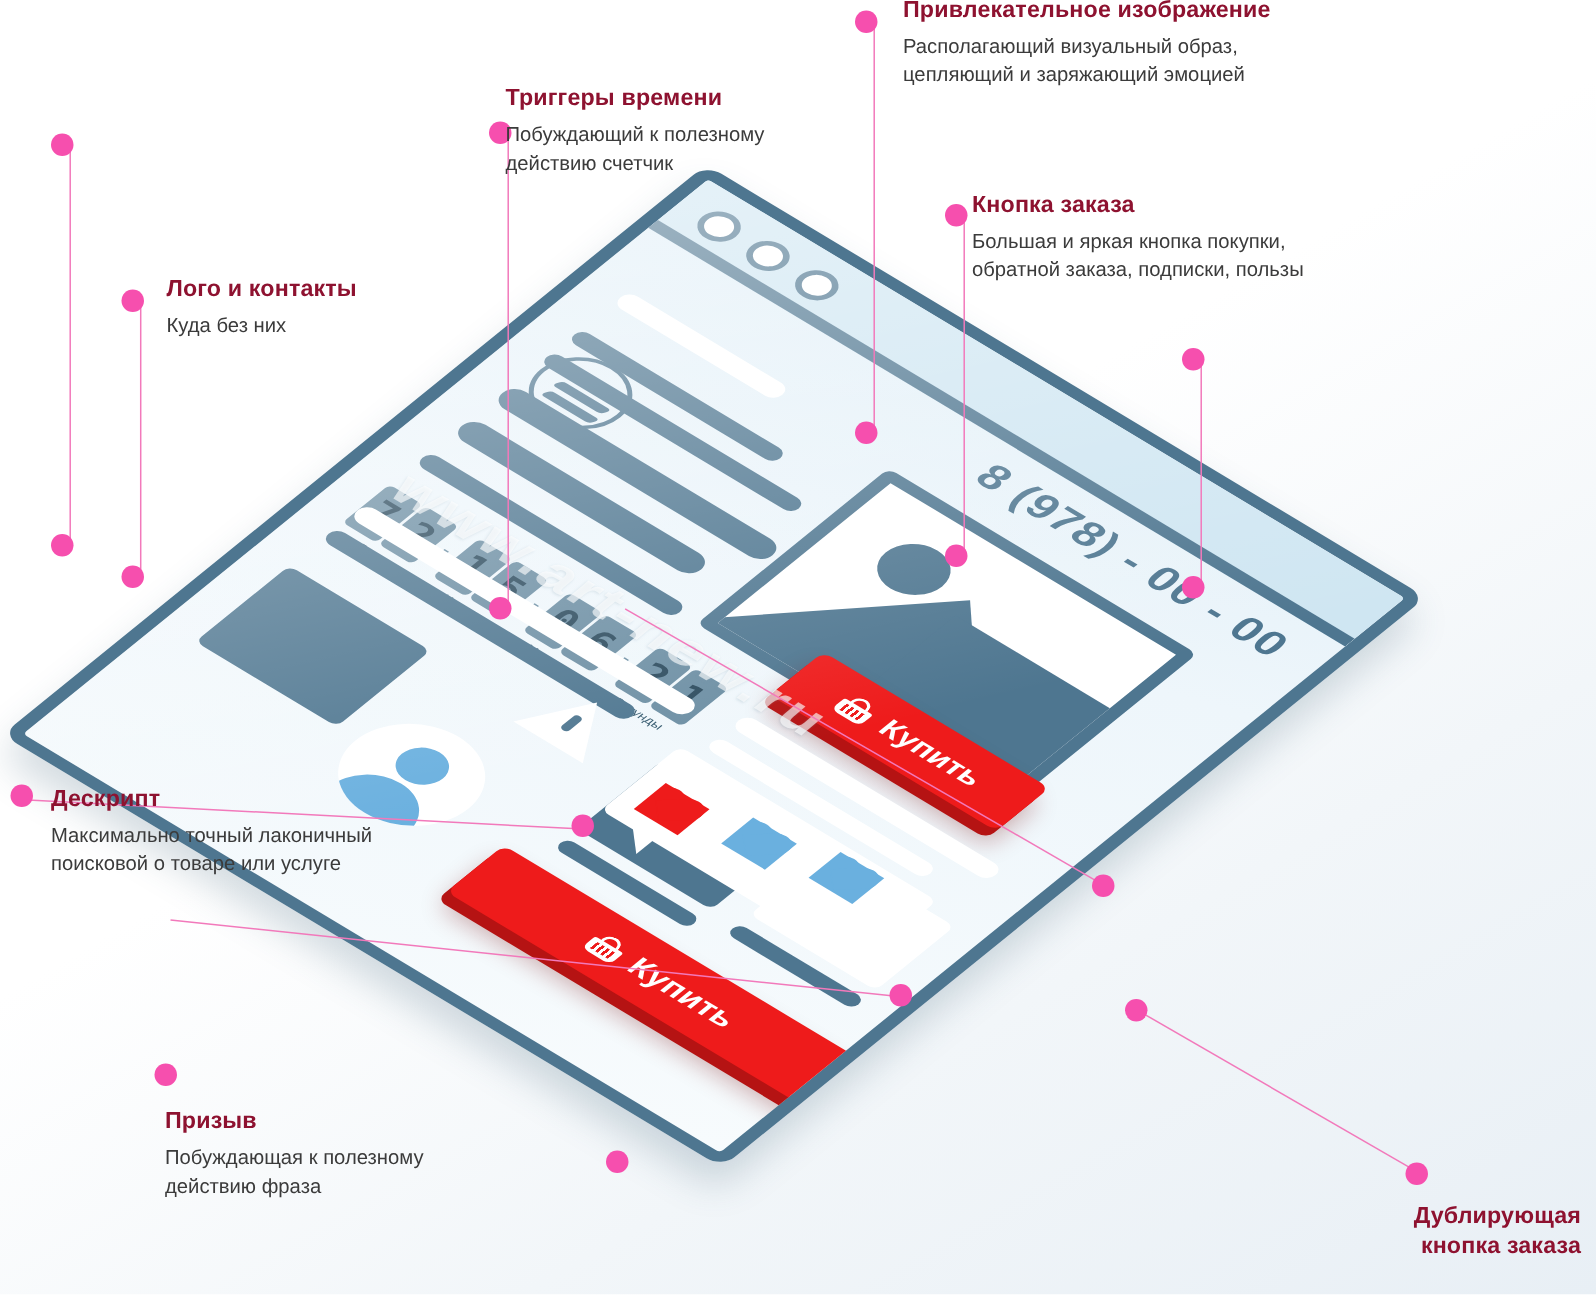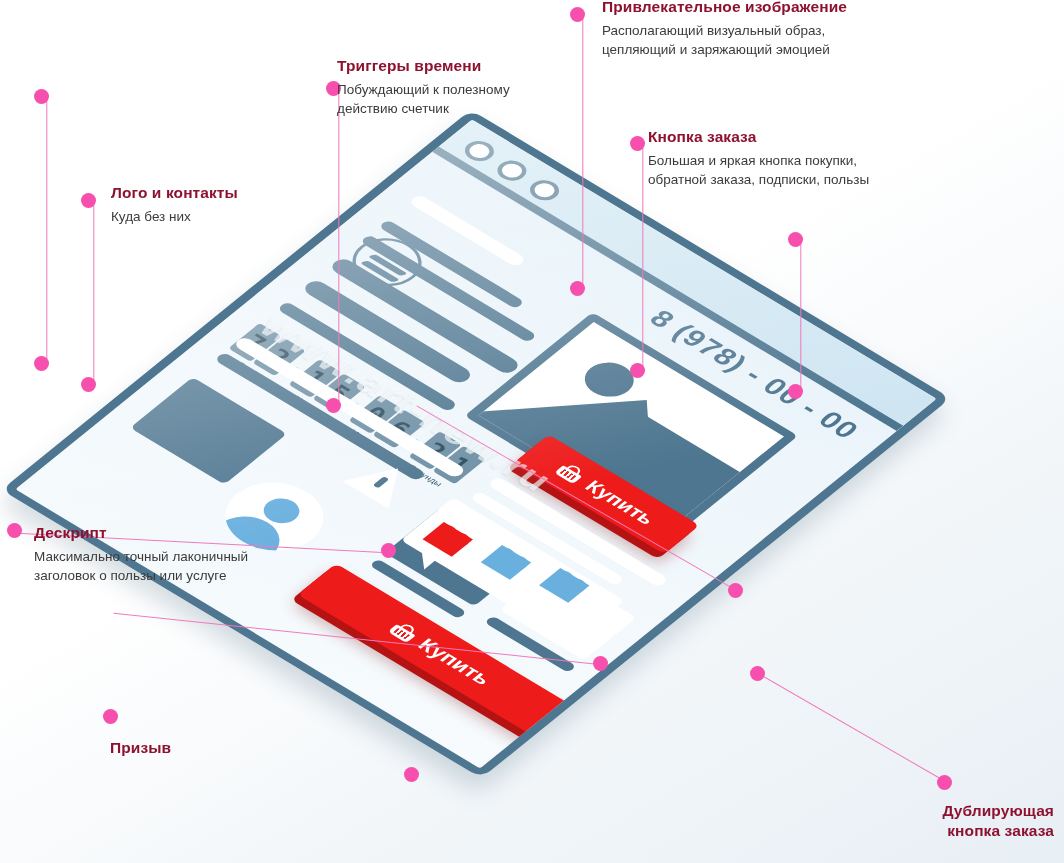--- a/index.html
+++ b/index.html
@@ -384,25 +384,27 @@
   <div class="callout" style="left:648px; top:128px;">
     <div class="c-title">Кнопка заказа</div>
     <div class="c-desc">Большая и яркая кнопка покупки,
 обратной заказа, подписки, пользы</div>
   </div>
 
 
   <div class="callout" style="left:2px; top:524px;margin-left:32px;">
     <div class="c-title">Дескрипт</div>
     <div class="c-desc">Максимально точный лаконичный
-заголовок о пользы или услуге</div>
+поисковой о товаре или услуге</div>
   </div>
 
   <div class="callout" style="left:110px; top:739px;">
     <div class="c-title">Призыв</div>
+    <div class="c-desc">Побуждающая к полезному
+действию фраза</div>
   </div>
 
   <div class="callout" style="left:392px; top:803px;">
   </div>
 
   <div class="callout right-al" style="right:10px; top:801px;">
     <div class="c-title" style="white-space:pre-line; line-height:1.3;">Дублирующая
 кнопка заказа</div>
   </div>
 

